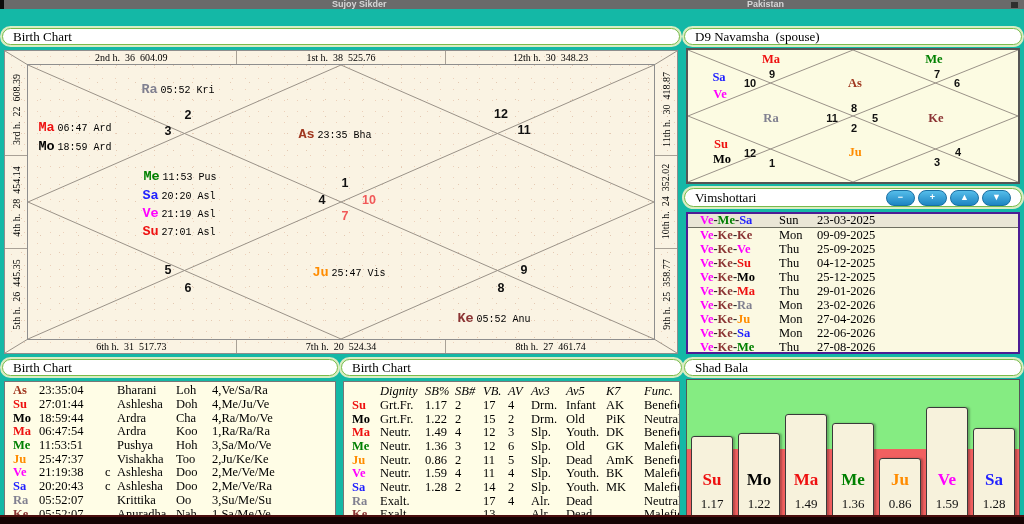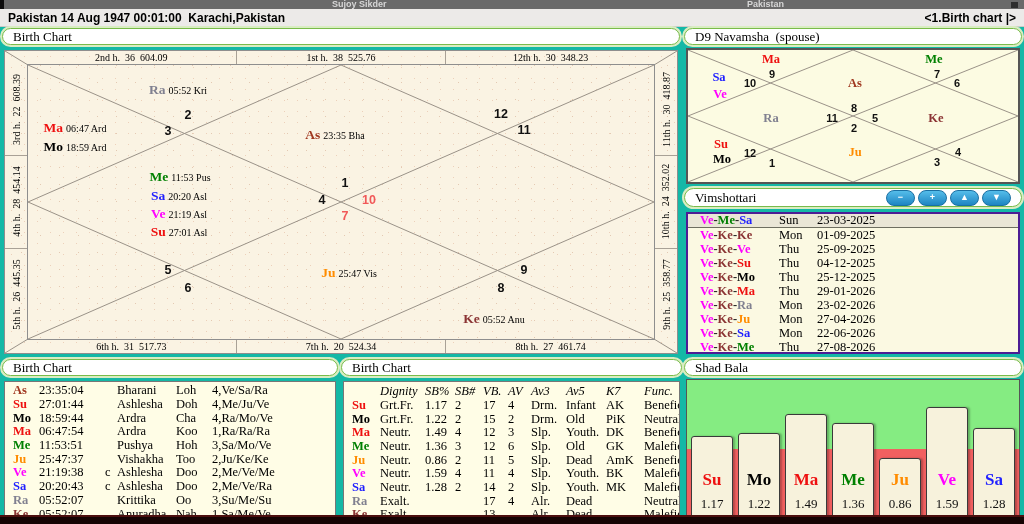--- a/index.html
+++ b/index.html
@@ -40,21 +40,21 @@
   .strip-top{left:22px;right:22px;top:0;height:13px;}
   .strip-bottom{left:22px;right:22px;bottom:0;height:13px;}
   .strip-top .seg+.seg,.strip-bottom .seg+.seg{border-left:1px solid #a9a196;}
   .strip-left{left:0;top:13px;bottom:13px;width:22px;flex-direction:column;}
   .strip-right{right:0;top:13px;bottom:13px;width:22px;flex-direction:column;}
   .strip-left .seg+.seg,.strip-right .seg+.seg{border-top:1px solid #a9a196;}
   .strip-left .seg span,.strip-right .seg span{transform:rotate(-90deg);white-space:pre;}
   .chart-inner{position:absolute;left:22px;top:13px;right:22px;bottom:13px;border:1px solid #8e8e8e;}
   .lines{position:absolute;left:0;top:0;width:100%;height:100%;}
   .lay{position:absolute;left:0;top:0;right:0;bottom:0;pointer-events:none;}
-  .pl{position:absolute;transform:translate(-50%,-50%);white-space:nowrap;}
+  .pl{position:absolute;transform:translate(-50%,-50%);white-space:nowrap;font-family:Liberation Mono, monospace;}
   .pl b{font-size:13.5px;}
   .pl .deg{font-size:10px;margin-left:3px;color:#000;}
   .hn{position:absolute;transform:translate(-50%,-50%);font:700 12.5px "Liberation Sans",sans-serif;}
 
   
   .d9{left:684px;top:28px;width:338px;height:158px;}
   .d9-chart{position:absolute;left:2px;top:20px;width:330px;height:132px;background:#fcfbe2;border:2px solid #555;}
   .dpl{position:absolute;transform:translate(-50%,-50%);font-weight:700;font-size:12.5px;white-space:nowrap;}
   .dhn{position:absolute;transform:translate(-50%,-50%);font:700 11px "Liberation Sans",sans-serif;color:#111;}
 
@@ -111,24 +111,20 @@
 
 <div class="screen">
 
   <div class="menubar">
     <span class="menu-accent"></span>
     <span class="menu-owner">Sujoy Sikder</span>
     <span class="menu-app">Pakistan</span>
     <span class="menu-icon"></span>
   </div>
 
-  <div class="infobar">
-    <span class="pre">Pakistan 14 Aug 1947 00:01:00  Karachi,Pakistan</span>
-    <span>&lt;1.Birth chart |&gt;</span>
-  </div>
 
   <div class="panel birth-main">
     <div class="ptitle">
       <span class="tx">Birth Chart</span>
     </div>
     <div class="chart-frame">
       <svg class="corner-svg" viewBox="0 0 672 302" preserveAspectRatio="none">
         <g stroke="#9a9288" stroke-width="1" vector-effect="non-scaling-stroke">
           <line x1="0" y1="0" x2="23" y2="14"></line>
             <line x1="672" y1="0" x2="649" y2="14"></line>
@@ -289,21 +285,21 @@
     <div class="vtable">
 
     <div class="vrow sel">
           <span class="vd"><i style="color: rgb(255, 0, 255);">Ve</i><em>-</em><i style="color: rgb(0, 128, 0);">Me</i><em>-</em><i style="color: rgb(32, 32, 255);">Sa</i></span>
           <span class="vday">Sun</span>
           <span class="vdate">23-03-2025</span>
         </div>
         <div class="vrow">
           <span class="vd"><i style="color: rgb(255, 0, 255);">Ve</i><em>-</em><i style="color: rgb(139, 52, 52);">Ke</i><em>-</em><i style="color: rgb(139, 52, 52);">Ke</i></span>
           <span class="vday">Mon</span>
-          <span class="vdate">01-09-2025</span>
+          <span class="vdate">09-09-2025</span>
         </div>
         <div class="vrow">
           <span class="vd"><i style="color: rgb(255, 0, 255);">Ve</i><em>-</em><i style="color: rgb(139, 52, 52);">Ke</i><em>-</em><i style="color: rgb(255, 0, 255);">Ve</i></span>
           <span class="vday">Thu</span>
           <span class="vdate">25-09-2025</span>
         </div>
         <div class="vrow">
           <span class="vd"><i style="color: rgb(255, 0, 255);">Ve</i><em>-</em><i style="color: rgb(139, 52, 52);">Ke</i><em>-</em><i style="color: rgb(238, 16, 16);">Su</i></span>
           <span class="vday">Thu</span>
           <span class="vdate">04-12-2025</span>

